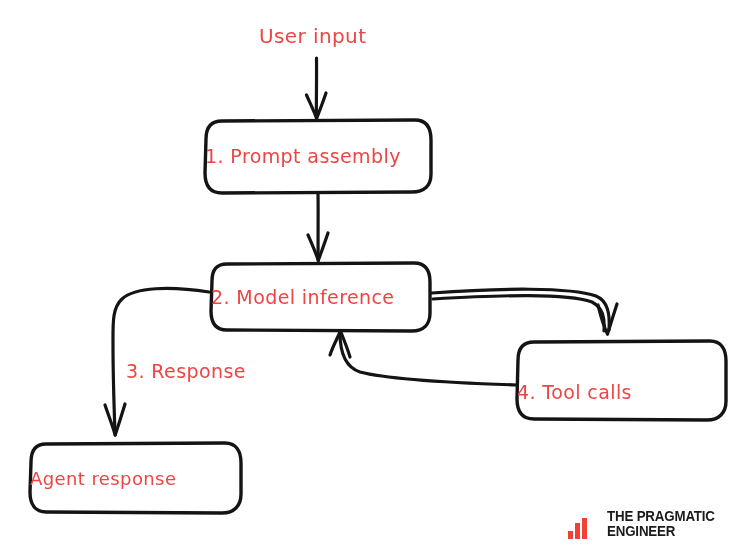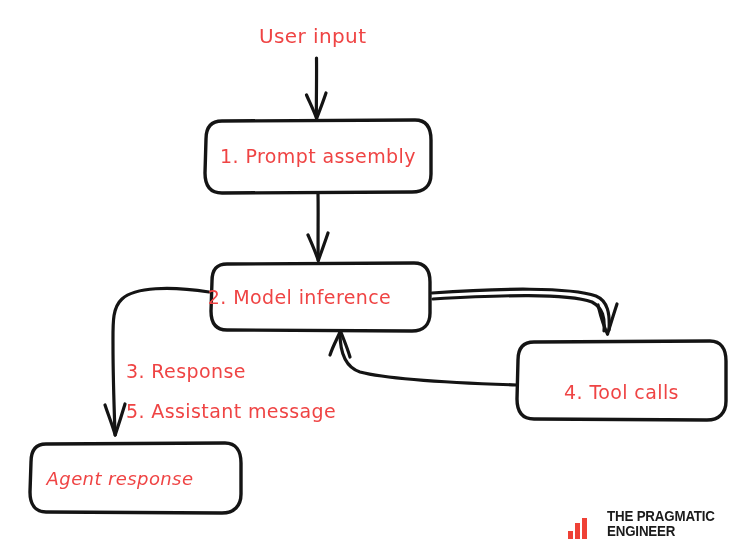--- a/index.html
+++ b/index.html
@@ -26,32 +26,31 @@
   .free-label {
     position: absolute;
     color: #ef4444;
     font-family: "DejaVu Sans", sans-serif;
     white-space: nowrap;
     letter-spacing: 0.4px;
   }
   .node-label {
     display: flex;
     align-items: center;
-    justify-content: center;
     font-size: 19px;
   }
   .free-label {
     font-size: 19px;
   }
 
   
   #box-prompt-assembly  { left: 205px; top: 120px; width: 226px; height: 72px; }
   #box-model-inference  { left: 211px; top: 263px; width: 177px; height: 68px; }
   #box-tool-calls       { left: 517px; top: 341px; width: 209px; height: 102px; }
-  #box-agent-response   { left: 30px;  top: 443px; width: 180px; height: 70px; font-style: italic; }
+  #box-agent-response   { left: 30px;  top: 443px; width: 180px; height: 70px; }
 
   
   #label-user-input        { left: 259px; top: 24px;  font-size: 20px; }
   #label-response          { left: 126px; top: 360px; }
   #label-assistant-message { left: 126px; top: 400px; }
 
   #box-agent-response .node-label-inner { font-size: 18px; }
 
   
   #brand-logo {
@@ -155,21 +154,20 @@
   </div>
 
   <div class="node-label" id="box-agent-response">
     <span class="node-label-inner">Agent response</span>
   </div>
 
   <div class="free-label" id="label-user-input">User input</div>
 
   <div class="free-label" id="label-response">3. Response</div>
 
-  <div class="free-label" id="label-assistant-message">5. Assistant message</div>
 
   <div id="brand-logo">
     <div id="brand-bars">
       <i></i>
         <i></i>
         <i></i>
     </div>
     <div id="brand-text">THE PRAGMATIC ENGINEER</div>
   </div>
 

